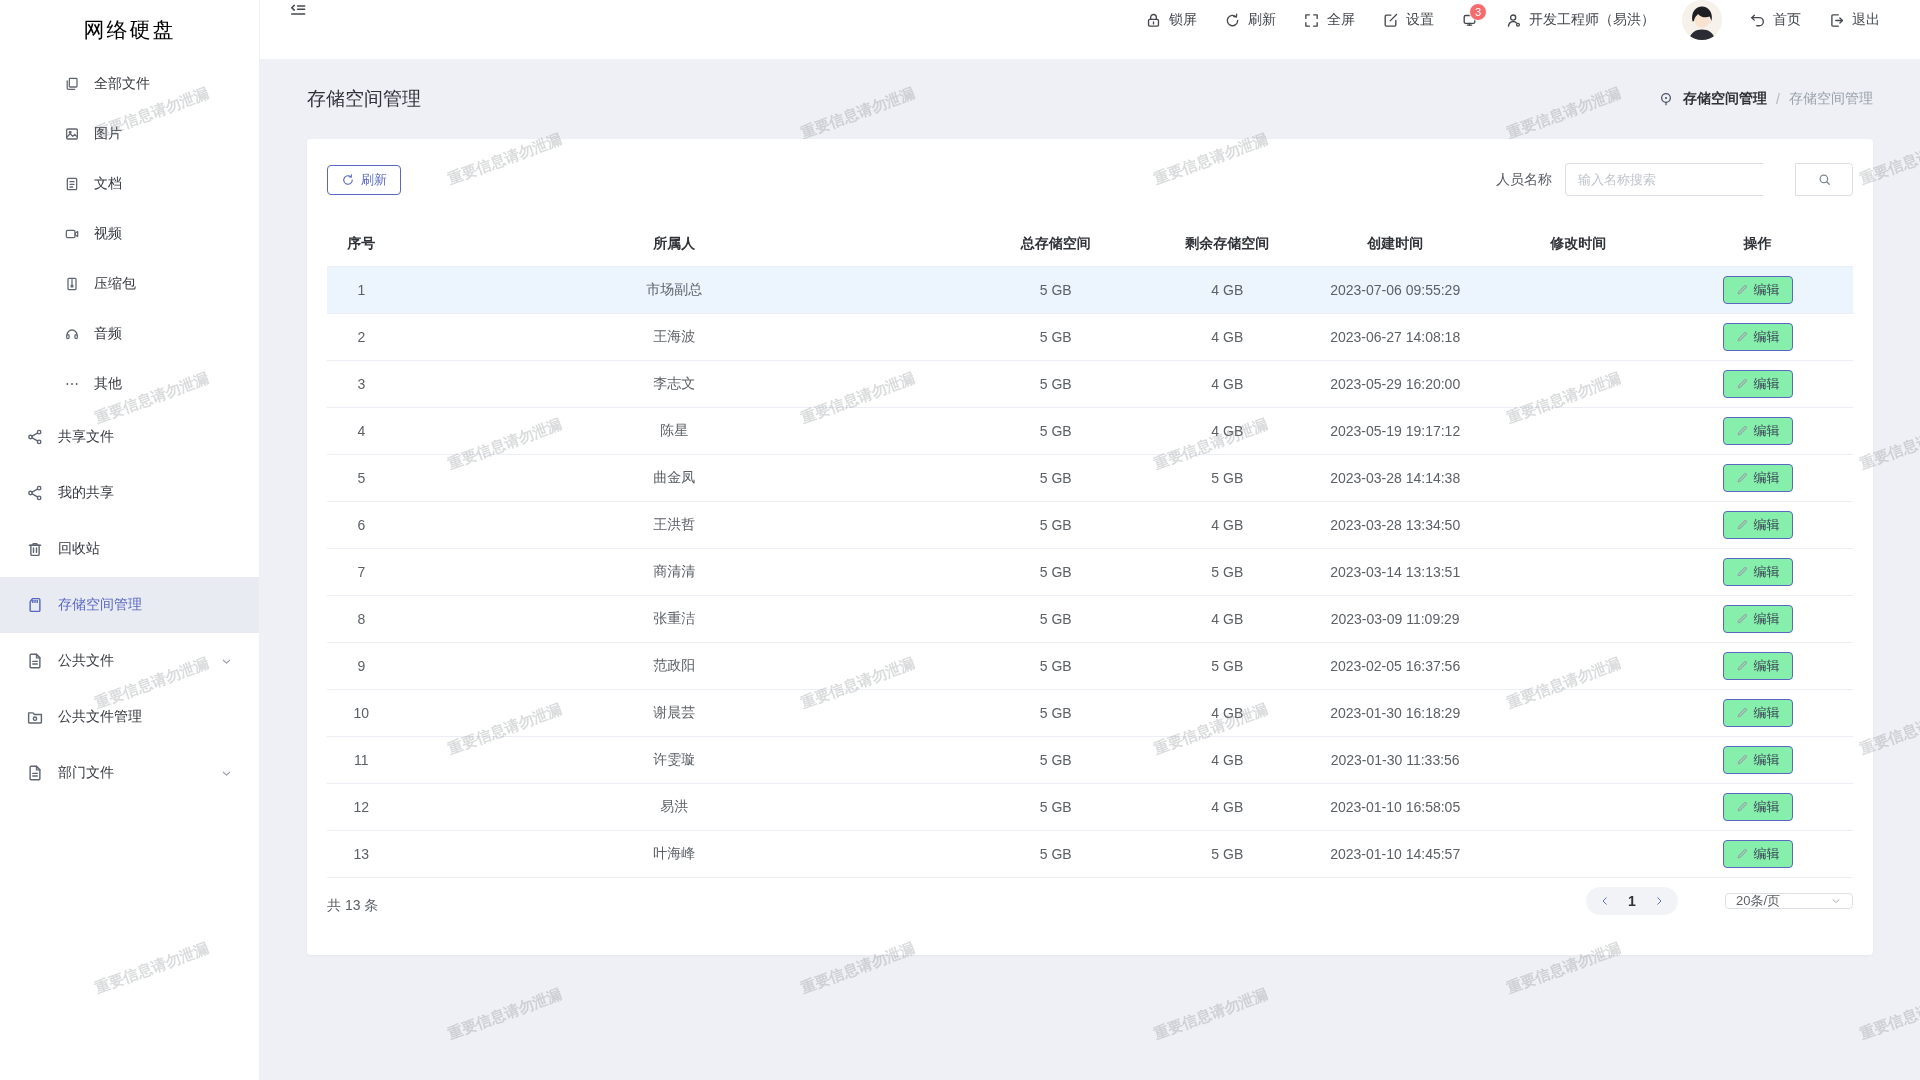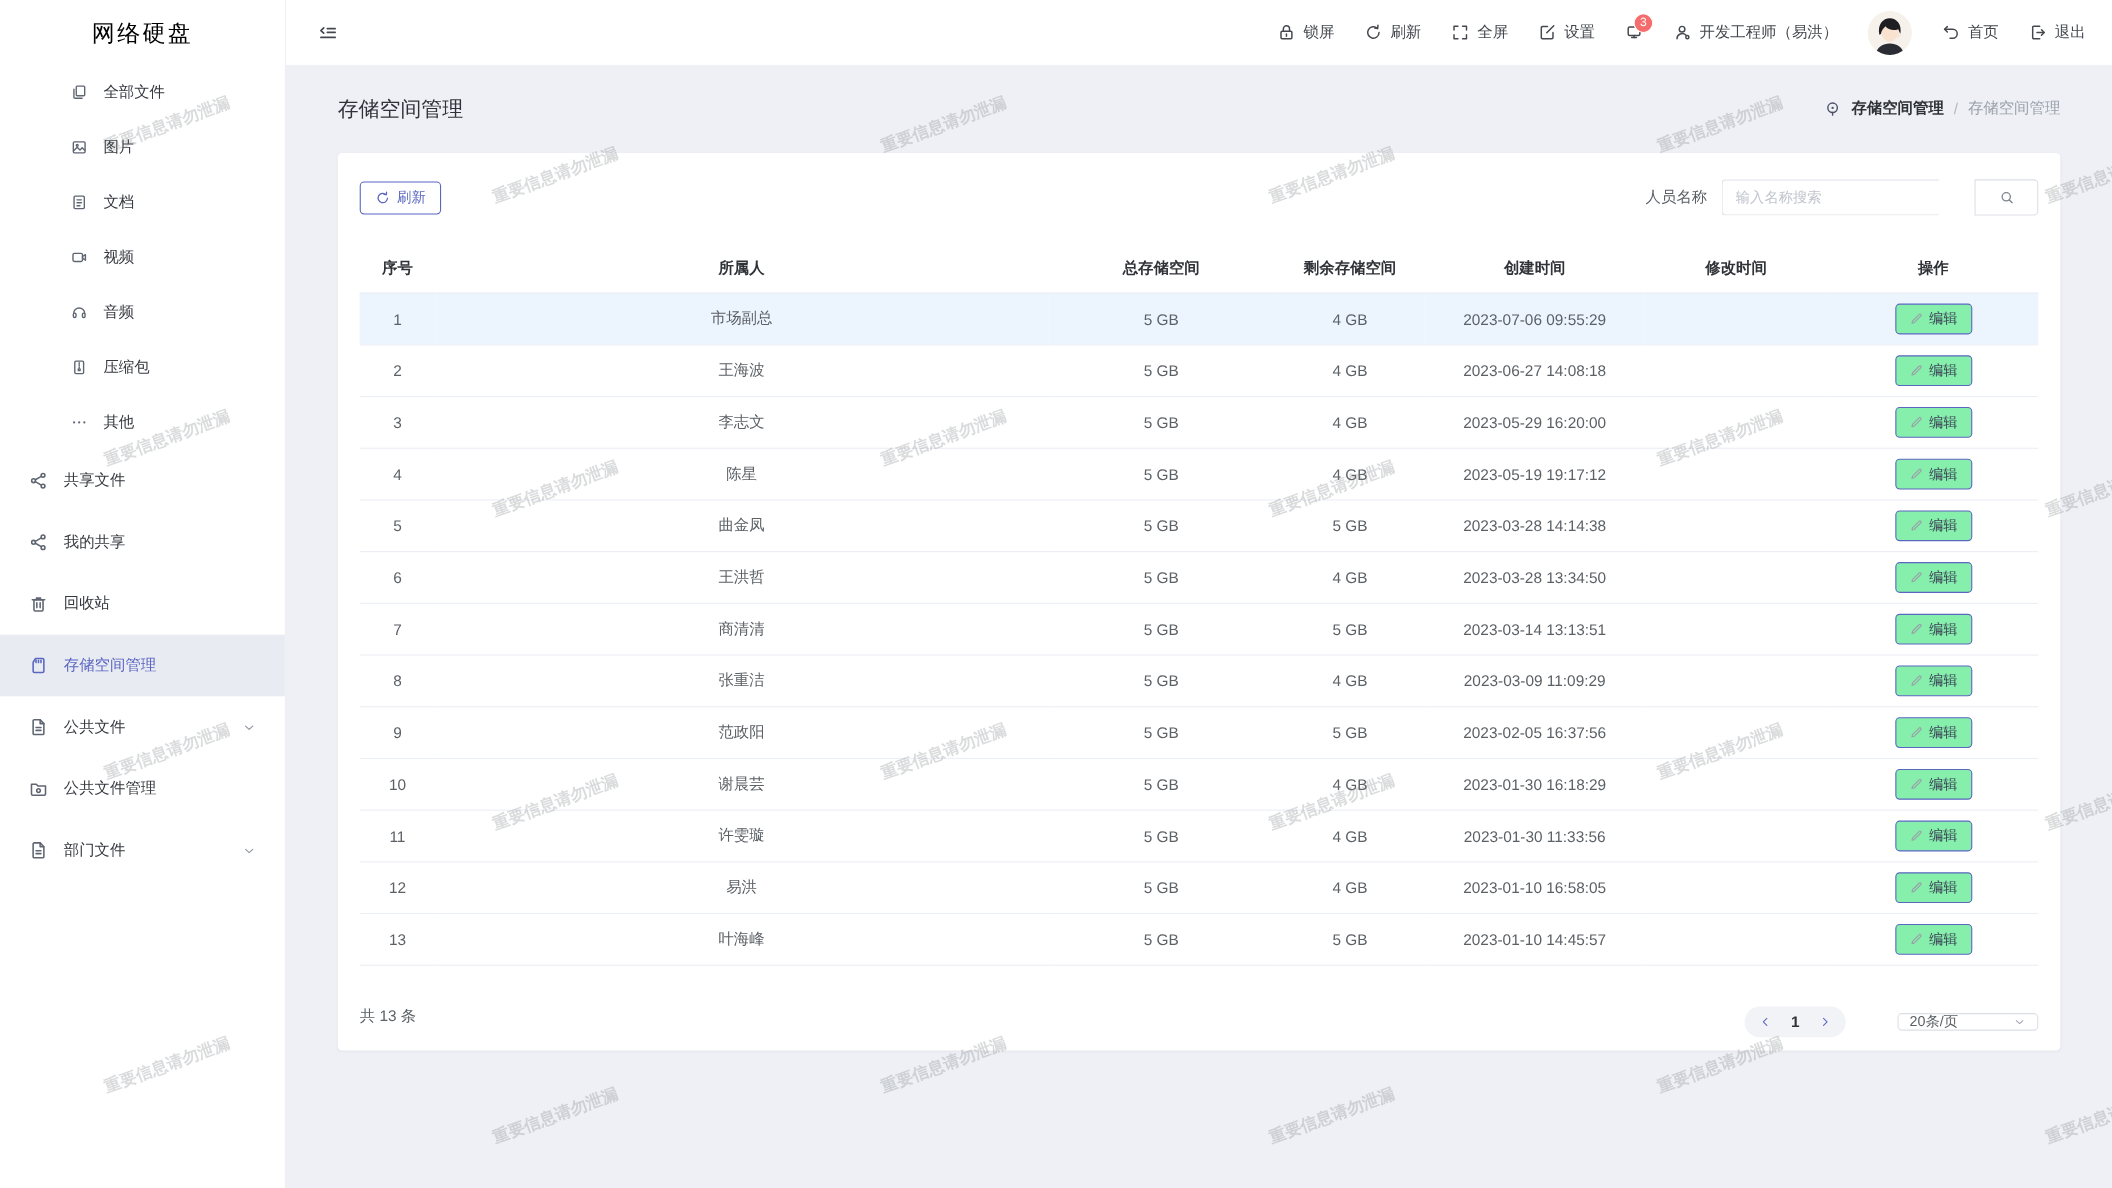--- a/index.html
+++ b/index.html
@@ -17,21 +17,21 @@
   .logo { height:59px; display:flex; align-items:center; justify-content:center; color:#000000; font-size:21px; font-weight:normal; letter-spacing:2px; }
   .menu-item { position:relative; display:flex; align-items:center; height:56px; padding-left:26px; font-size:14px; color:#35383e; cursor:pointer; }
   .menu-item.level2 { height:50px; padding-left:64px; }
   .menu-item .mi-icon { width:18px; height:18px; margin-right:14px; color:#5f6672; }
   .menu-item.level2 .mi-icon { width:16px; height:16px; }
   .menu-item.active { background:#e9ebf2; color:#5a67c1; }
   .menu-item.active .mi-icon { color:#5a67c1; }
   .menu-item .chevron { position:absolute; right:26px; width:13px; height:13px; color:#8f95a0; }
 
   
-  .topbar { position:absolute; left:260px; top:0; width:1660px; height:59px; background:#fff; display:flex; align-items:center; justify-content:space-between; padding:0 24px 0 28px; z-index:2;gap:36px; }
+  .topbar { position:absolute; left:260px; top:0; width:1660px; height:59px; background:#fff; display:flex; align-items:flex-start; justify-content:space-between; padding:0 40px 0 28px; z-index:2;gap:36px; }
   .fold-btn { width:20px; height:20px; color:#45484e; cursor:pointer; }
   .topbar-right { display:flex; align-items:center; gap:27px; color:#43474d; font-size:14px; }
   .tb-item { display:flex; align-items:center; gap:7px; cursor:pointer; white-space:nowrap; }
   .tb-icon { width:17px; height:17px; color:#45484e; }
   .bell-wrap { position:relative; }
   .badge { position:absolute; top:-9px; right:-9px; background:#f56c6c; color:#fff; min-width:18px; height:18px; border-radius:9px; font-size:11px; line-height:16px; text-align:center; border:1px solid #fff; padding:0 3px; }
   .avatar { width:40px; height:40px; border-radius:50%; overflow:hidden; cursor:pointer; background:#f6f1ea; flex:none; }
 
   
   .main { position:absolute; left:260px; top:59px; width:1660px; height:1021px; background:#eef0f5; }
@@ -55,21 +55,21 @@
   .search-btn { width:58px; height:33px; border:1px solid #dcdfe6; border-radius:0 4px 4px 0; background:#fff; color:#7d848d; display:flex; align-items:center; justify-content:center; cursor:pointer; }
   .search-btn .icon { width:15px; height:15px; }
 
   table.data-table { width:100%; border-collapse:collapse; margin-top:26px; font-size:14px; table-layout:fixed; }
   .data-table th { height:44px; font-weight:bold; color:#2f3237; border-bottom:1px solid #ebeef5; text-align:center; }
   .data-table td { height:47px; color:#5c6166; border-bottom:1px solid #ebeef5; text-align:center; }
   .data-table tr.hl { background:#ecf5fe; }
   .btn-edit { display:inline-flex; align-items:center; gap:5px; height:28px; padding:0 12px; background:#86efac; border:1px solid #5a67c1; border-radius:4px; color:#3c4257; font-size:13px; cursor:pointer; font-family:inherit; }
   .btn-edit .icon { width:13px; height:13px; color:#9aa0a8; }
 
-  .card-footer { position:absolute; left:20px; right:20px; bottom:12px; display:flex; align-items:flex-start; justify-content:space-between; }
+  .card-footer { position:absolute; left:20px; right:20px; bottom:40px; display:flex; align-items:flex-end; justify-content:space-between; }
   .total-text { color:#5c6166; font-size:14px; }
   .pager { display:flex; align-items:center; gap:10px; }
   .pager-pill { display:flex; align-items:center; background:#f2f3f7; border-radius:15px; height:28px; padding:0 6px; }
   .pg-arrow { width:26px; height:28px; display:flex; align-items:center; justify-content:center; color:#5a67c1; cursor:pointer; }
   .pg-arrow .icon { width:12px; height:12px; }
   .pg-num { min-width:28px; text-align:center; color:#2f3237; font-weight:bold; font-size:14px; }
   .page-size { display:flex; align-items:center; justify-content:space-between; width:128px; height:16px; border:1px solid #dcdfe6; border-radius:4px; background:#fff; padding:0 10px; color:#5c6166; font-size:13px; cursor:pointer;margin-left:37px; }
   .page-size .icon { width:12px; height:12px; color:#a0a6af; }
 
   
@@ -117,38 +117,38 @@
           <svg viewBox="0 0 24 24" fill="none" stroke="currentColor" stroke-width="1.9" stroke-linecap="round" stroke-linejoin="round">
             <rect x="3.5" y="6.5" width="13" height="11" rx="2"></rect>
             <path d="m16.5 10.8 4-2.6v7.6l-4-2.6z"></path>
           </svg>
         </span>
         <span>视频</span>
       </div>
       <div class="menu-item level2">
         <span class="mi-icon icon">
           <svg viewBox="0 0 24 24" fill="none" stroke="currentColor" stroke-width="1.9" stroke-linecap="round" stroke-linejoin="round">
-            <path d="M4.5 13.5a7.5 7.5 0 0 1 15 0"></path>
-            <rect x="4" y="13" width="3.6" height="6" rx="1.6"></rect>
-            <rect x="16.4" y="13" width="3.6" height="6" rx="1.6"></rect>
-          </svg>
-        </span>
-        <span>音频</span>
-      </div>
-      <div class="menu-item level2">
-        <span class="mi-icon icon">
-          <svg viewBox="0 0 24 24" fill="none" stroke="currentColor" stroke-width="1.9" stroke-linecap="round" stroke-linejoin="round">
             <rect x="6" y="3.5" width="12" height="17" rx="1.5"></rect>
             <path d="M12 5.5v1.4"></path>
             <path d="M12 8.4v1.4"></path>
             <path d="M12 11.3v1.4"></path>
             <path d="M10.8 14h2.4v2.4h-2.4z"></path>
           </svg>
         </span>
         <span>压缩包</span>
+      </div>
+      <div class="menu-item level2">
+        <span class="mi-icon icon">
+          <svg viewBox="0 0 24 24" fill="none" stroke="currentColor" stroke-width="1.9" stroke-linecap="round" stroke-linejoin="round">
+            <path d="M4.5 13.5a7.5 7.5 0 0 1 15 0"></path>
+            <rect x="4" y="13" width="3.6" height="6" rx="1.6"></rect>
+            <rect x="16.4" y="13" width="3.6" height="6" rx="1.6"></rect>
+          </svg>
+        </span>
+        <span>音频</span>
       </div>
       <div class="menu-item level2">
         <span class="mi-icon icon">
           <svg viewBox="0 0 24 24" fill="currentColor">
             <circle cx="5" cy="12" r="1.5"></circle>
             <circle cx="12" cy="12" r="1.5"></circle>
             <circle cx="19" cy="12" r="1.5"></circle>
           </svg>
         </span>
         <span>其他</span>

